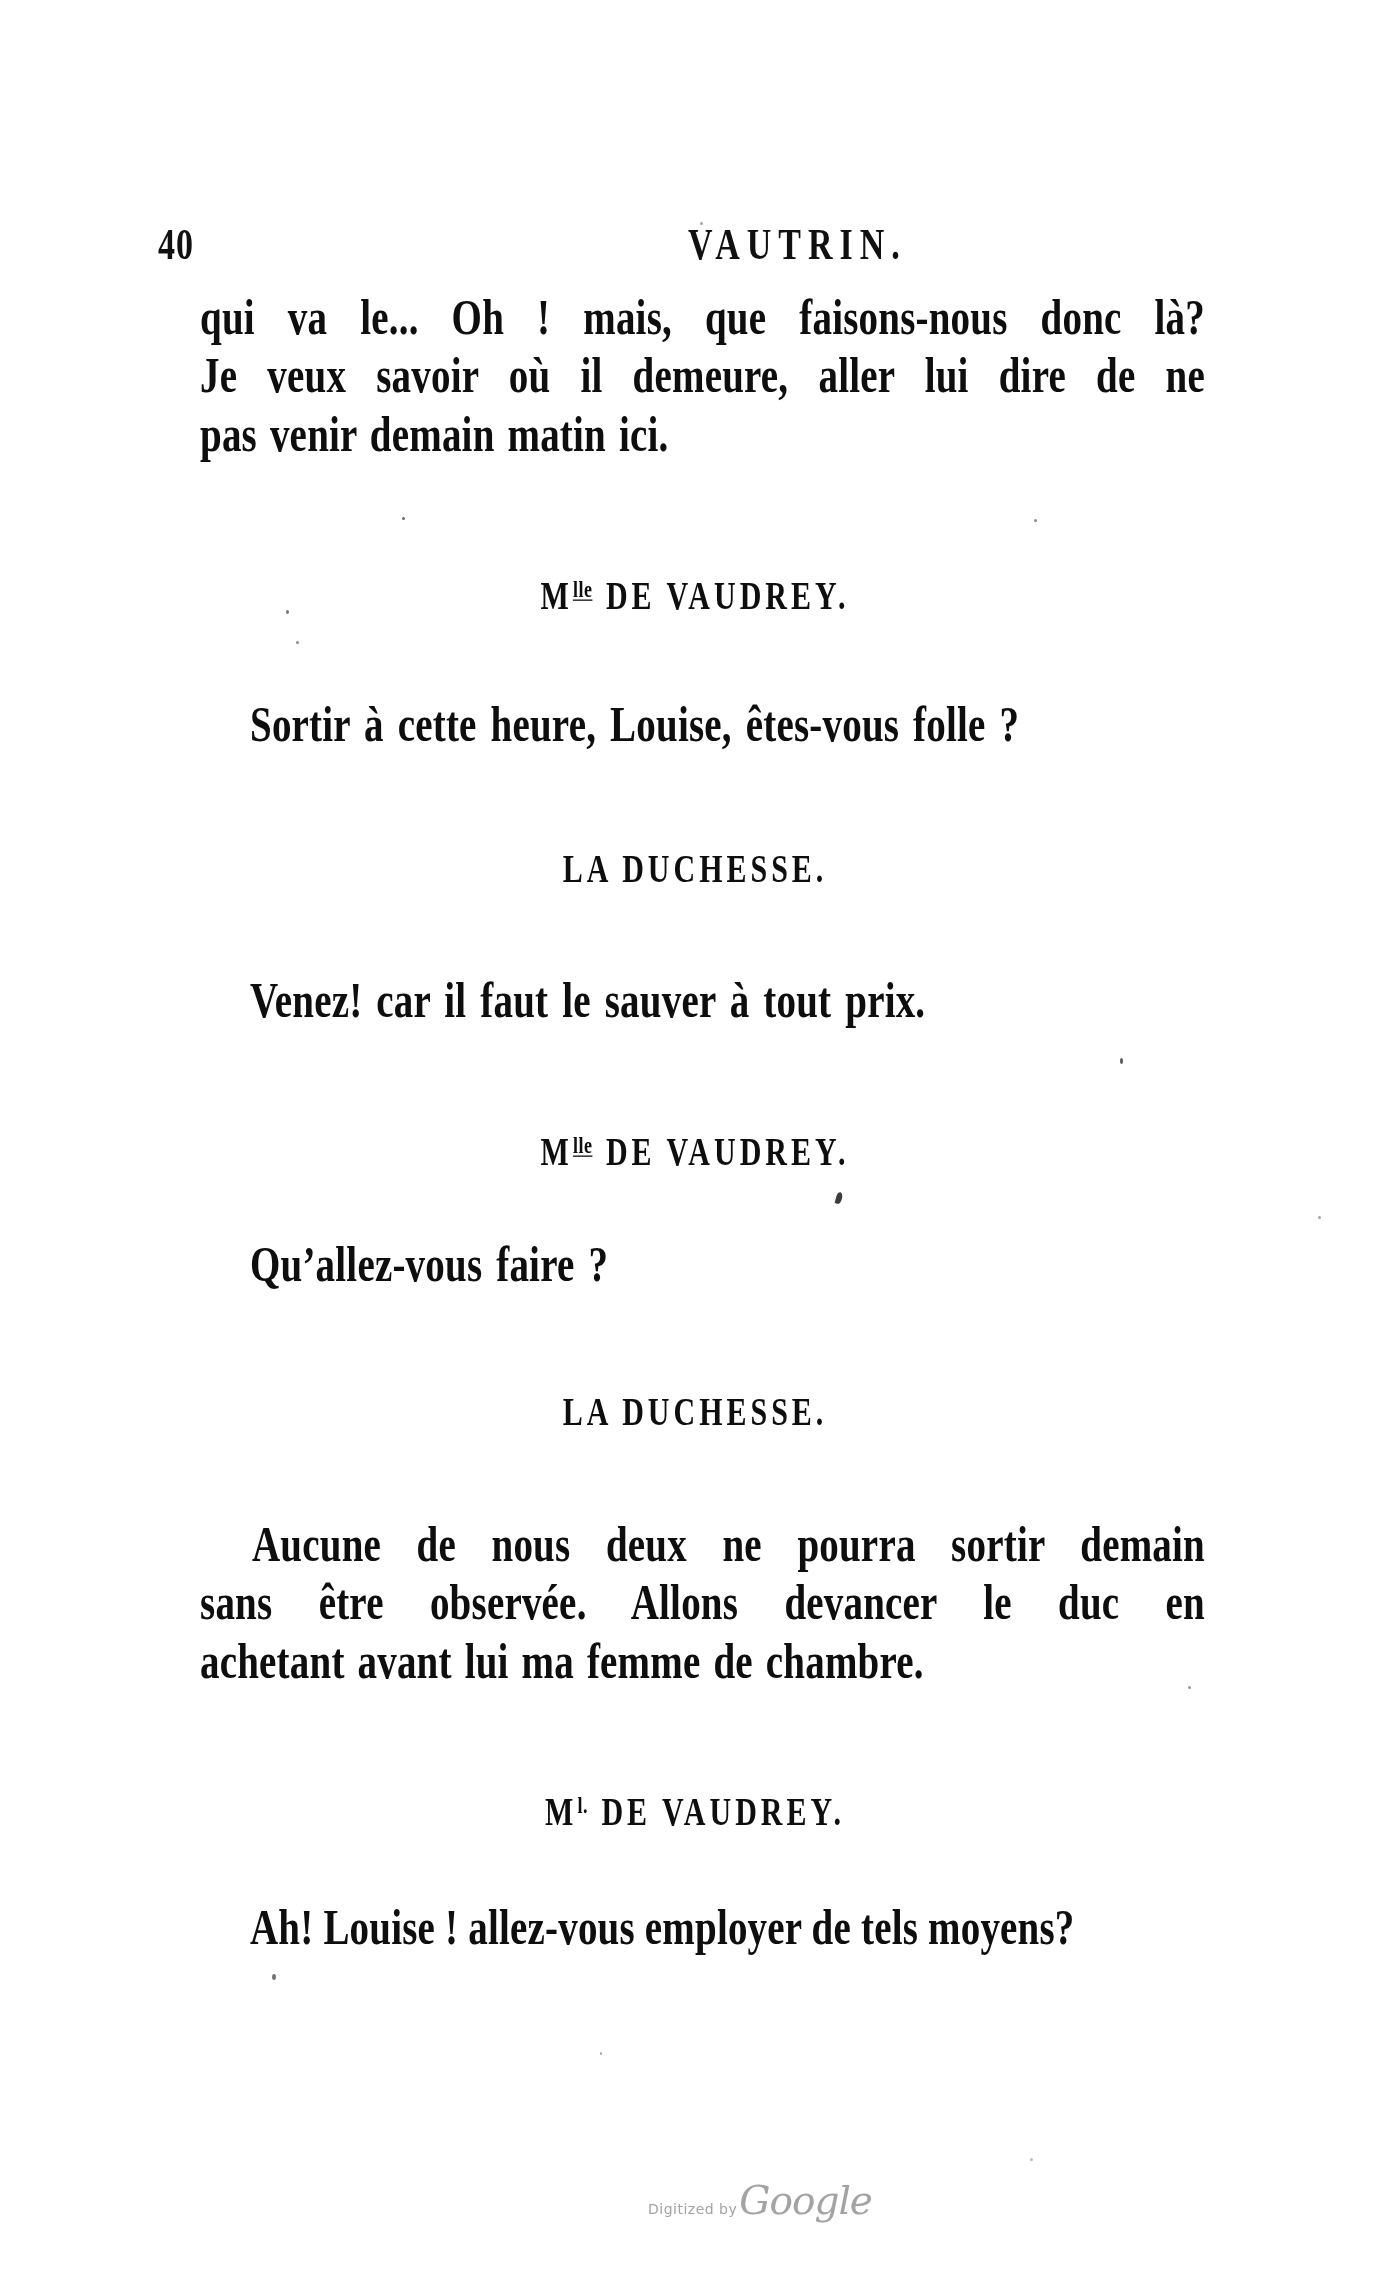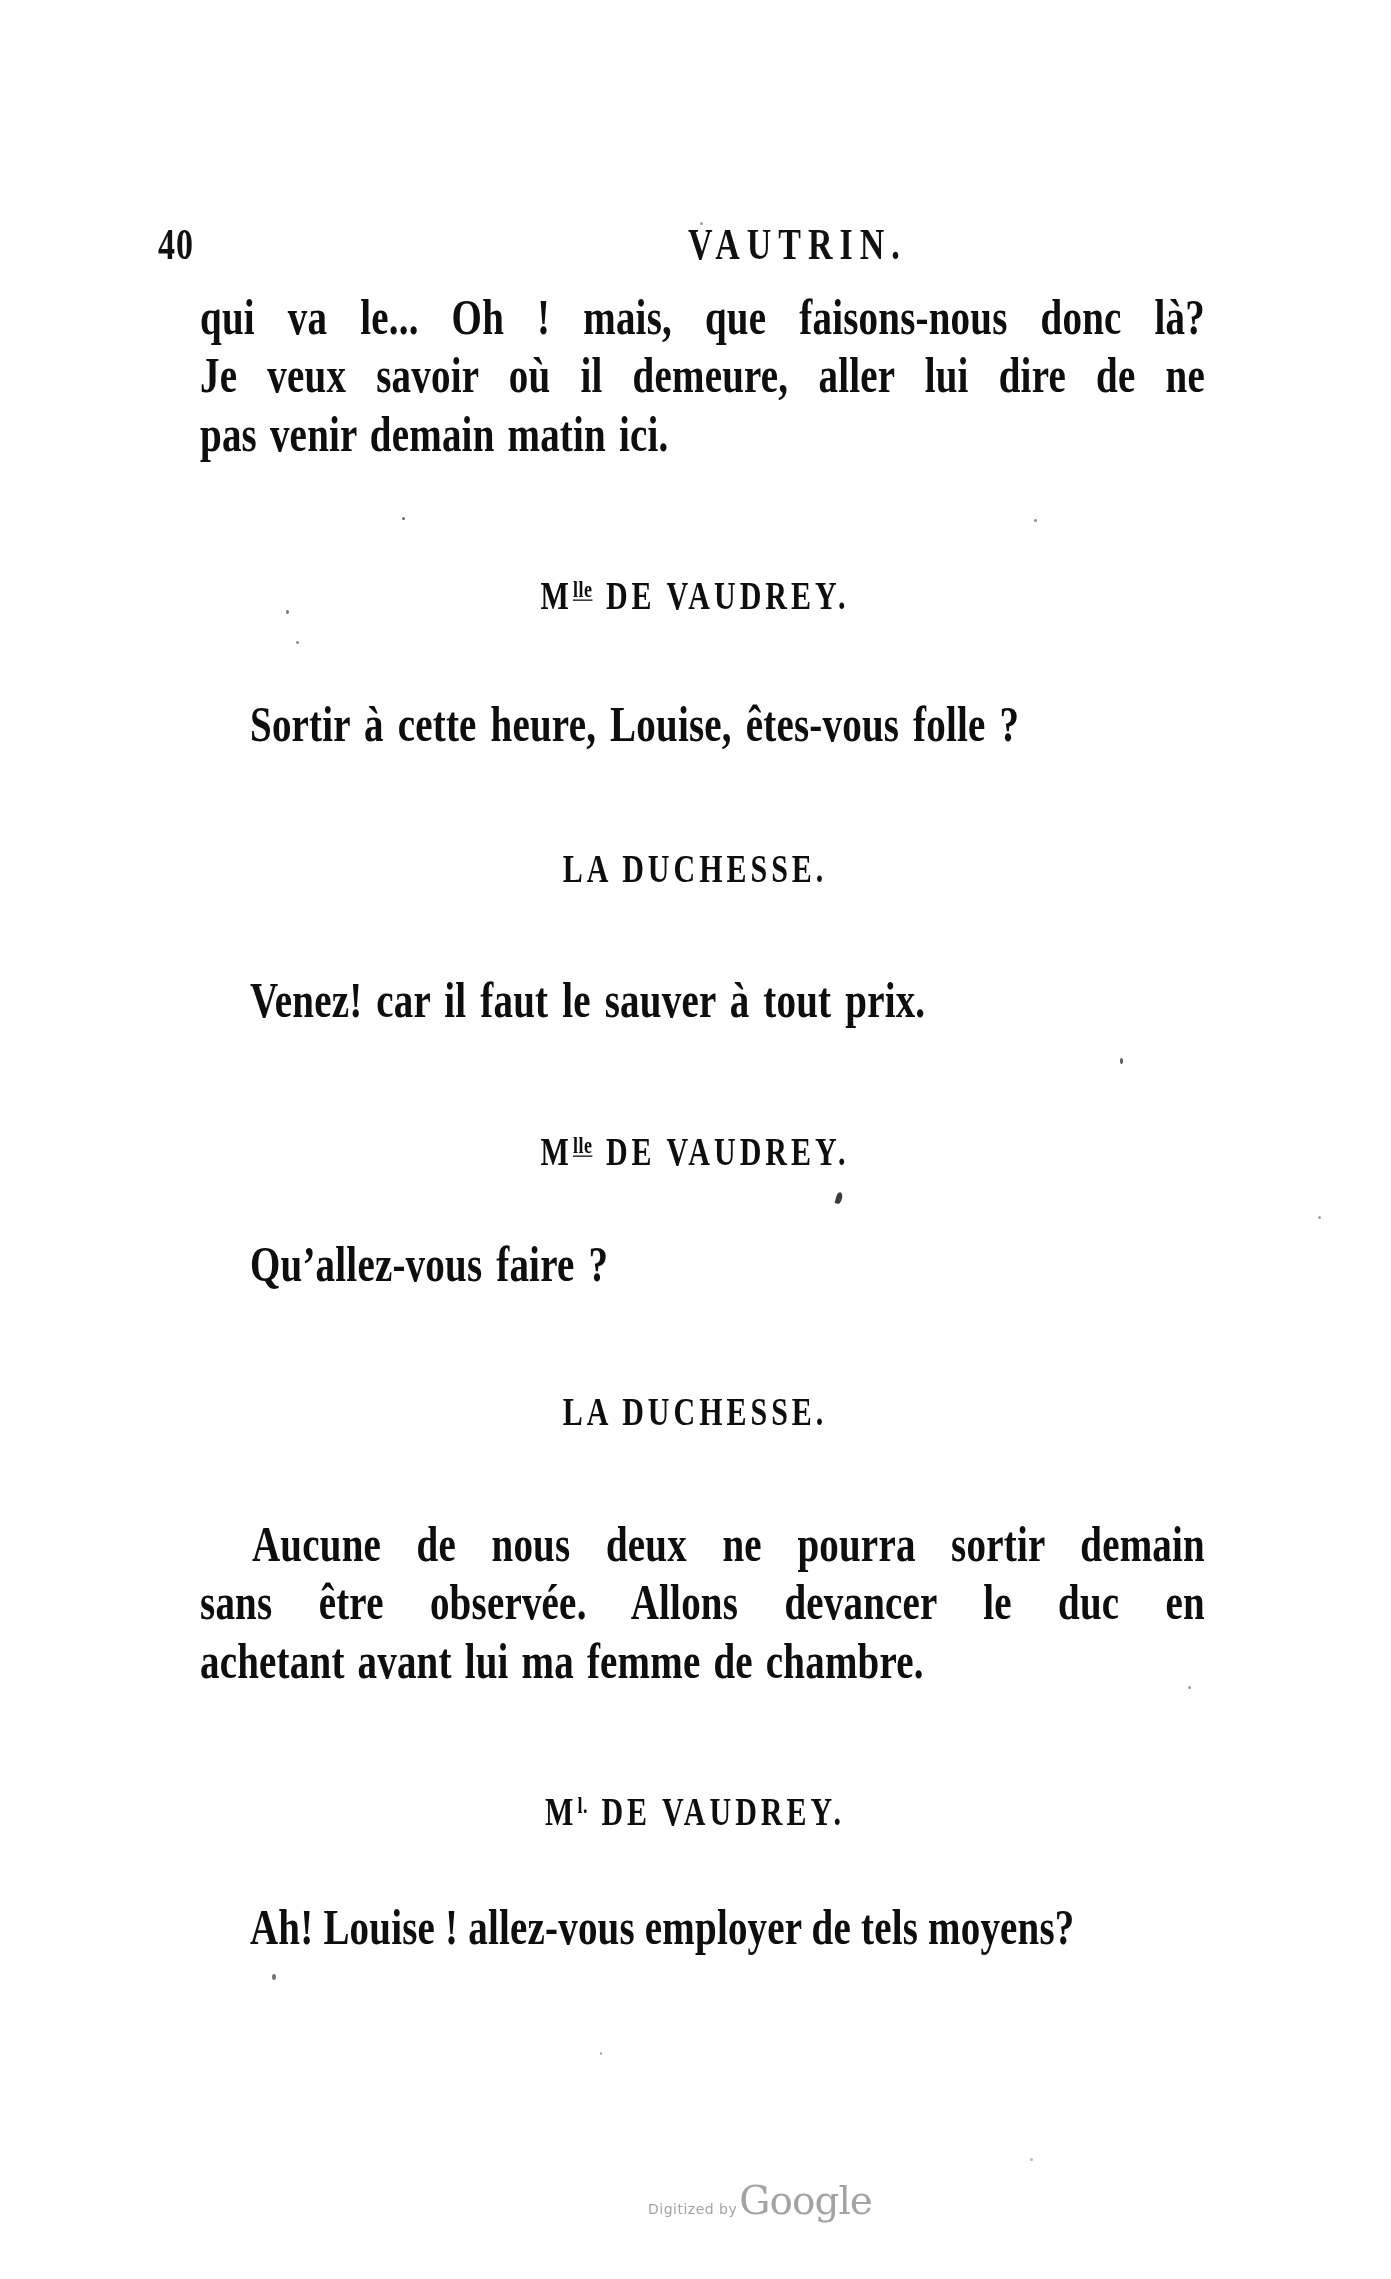--- a/index.html
+++ b/index.html
@@ -70,21 +70,21 @@
   .watermark {
     position:absolute; left:648px; top:2178px;
     display:flex; align-items:baseline; gap:2px;
   }
   .wm-pre {
     font-family:"DejaVu Sans", sans-serif;
     font-size:14px; color:#a3a3a3; letter-spacing:0.5px;
   }
   .wm-brand {
     font-family:"DejaVu Serif", serif;
-    font-size:39px; color:#a3a3a3; letter-spacing:-1px;
+    font-size:39px; color:#a3a3a3; letter-spacing:-1px;font-style:italic;
   }
 
   
   .speck { position:absolute; background:#1a1a1a; border-radius:50%; }
 </style>
 </head>
 <body>
 
 <div class="sheet">
 

